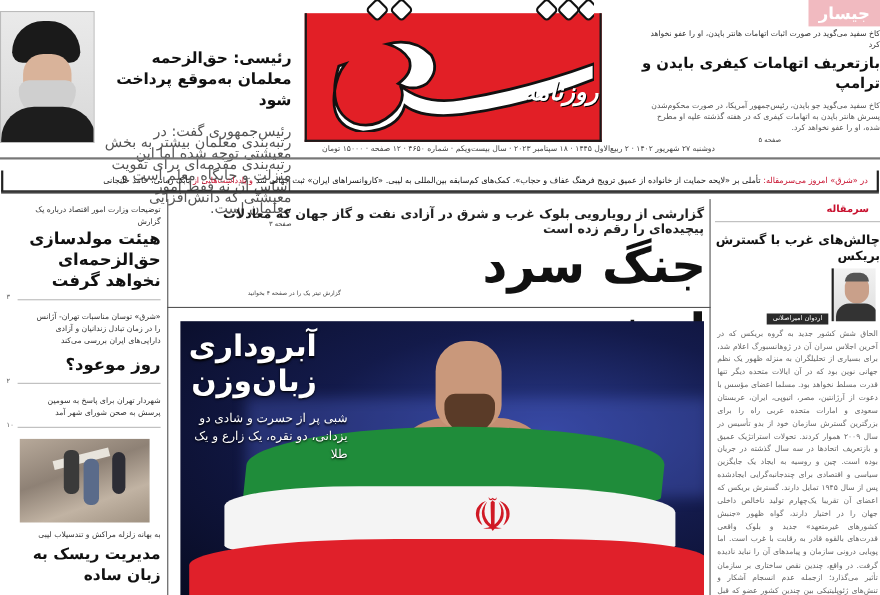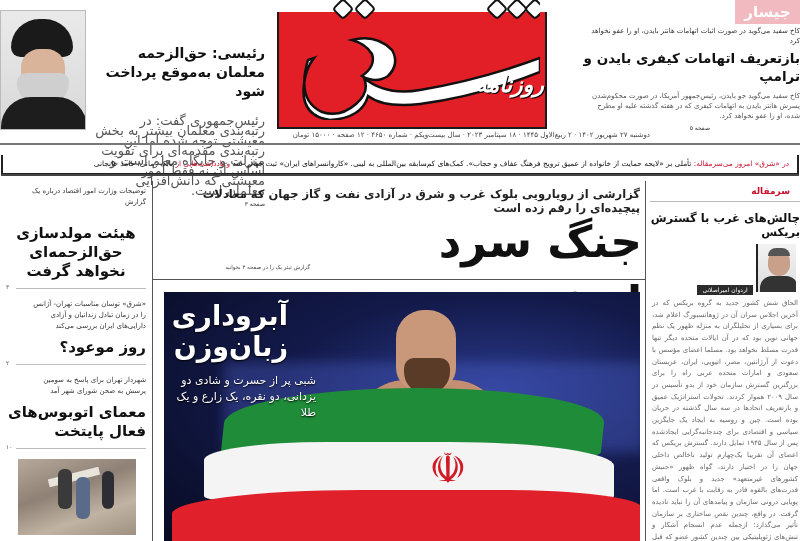--- a/index.html
+++ b/index.html
@@ -127,35 +127,34 @@
 
 <div id="top-rule" class="abs"></div>
 
 <div id="teaser-bar" class="abs rtl">
   <span class="red">در «شرق» امروز می‌سرمقاله:</span><span> تأملی بر «لایحه حمایت از خانواده از عمیق ترویج فرهنگ عفاف و حجاب». کمک‌های کم‌سابقه بین‌المللی به لیبی. «کاروانسراهای ایران» ثبت جهانی شد </span><span class="red">و یادداشت‌هایی از</span><span> بابک زمانی، حامد خانجانی</span>
 </div>
 
 <div id="left-col" class="abs rtl">
   <div>
     <div class="kick">توضیحات وزارت امور اقتصاد درباره یک گزارش</div>
-    <div class="hl-big" style="margin-top:16px;text-align:center;">هیئت مولدسازی حق‌الزحمه‌ای نخواهد گرفت</div>
+    <div class="hl-big" style="margin-top:0;">هیئت مولدسازی حق‌الزحمه‌ای نخواهد گرفت</div>
     <div class="rule-num">
         <span>۳</span>
       </div>
   </div>
   <div>
     <div class="kick">«شرق» توسان مناسبات تهران- آژانس را در زمان تبادل زندانیان و آزادی دارایی‌های ایران بررسی می‌کند</div>
     <div class="hl-big" style="margin-top:6px;text-align:right;">روز موعود؟</div>
     <div class="rule-num">
         <span>۲</span>
       </div>
   </div>
   <div>
     <div class="kick">شهردار تهران برای پاسخ به سومین پرسش به صحن شورای شهر آمد</div>
-    <div class="hl-big" style="margin-top:6px;">معمای اتوبوس‌های فعال پایتخت</div>
     <div class="rule-num">
         <span>۱۰</span>
       </div>
   </div>
   <div>
     <div id="quake-photo">
       <div class="stretcher"></div>
       <div class="p1"></div>
       <div class="p2"></div>
       <div class="p3"></div>

